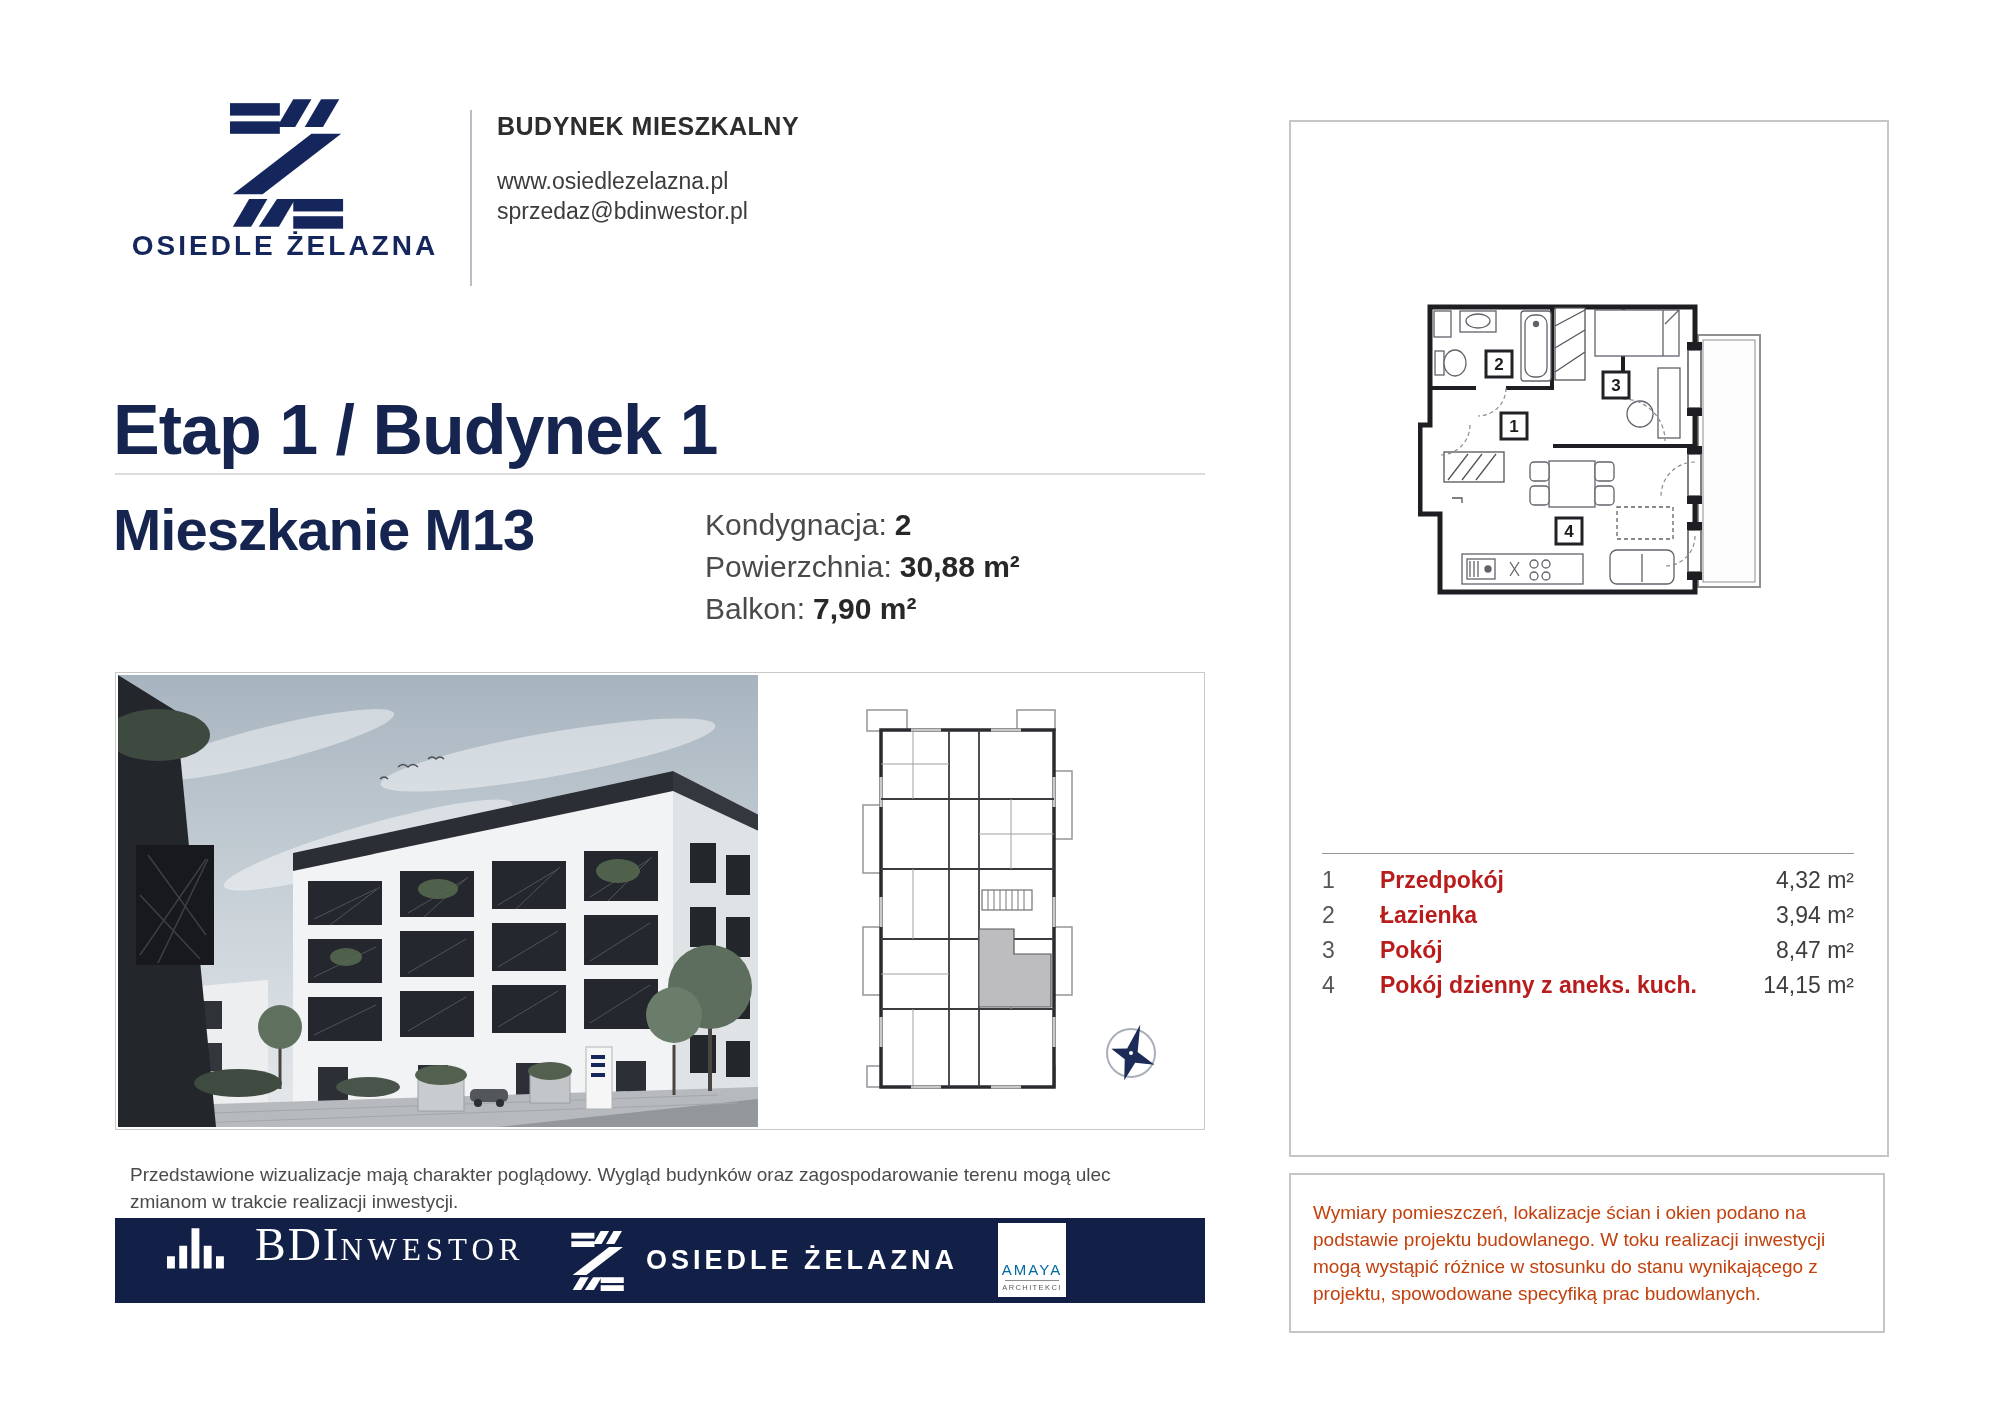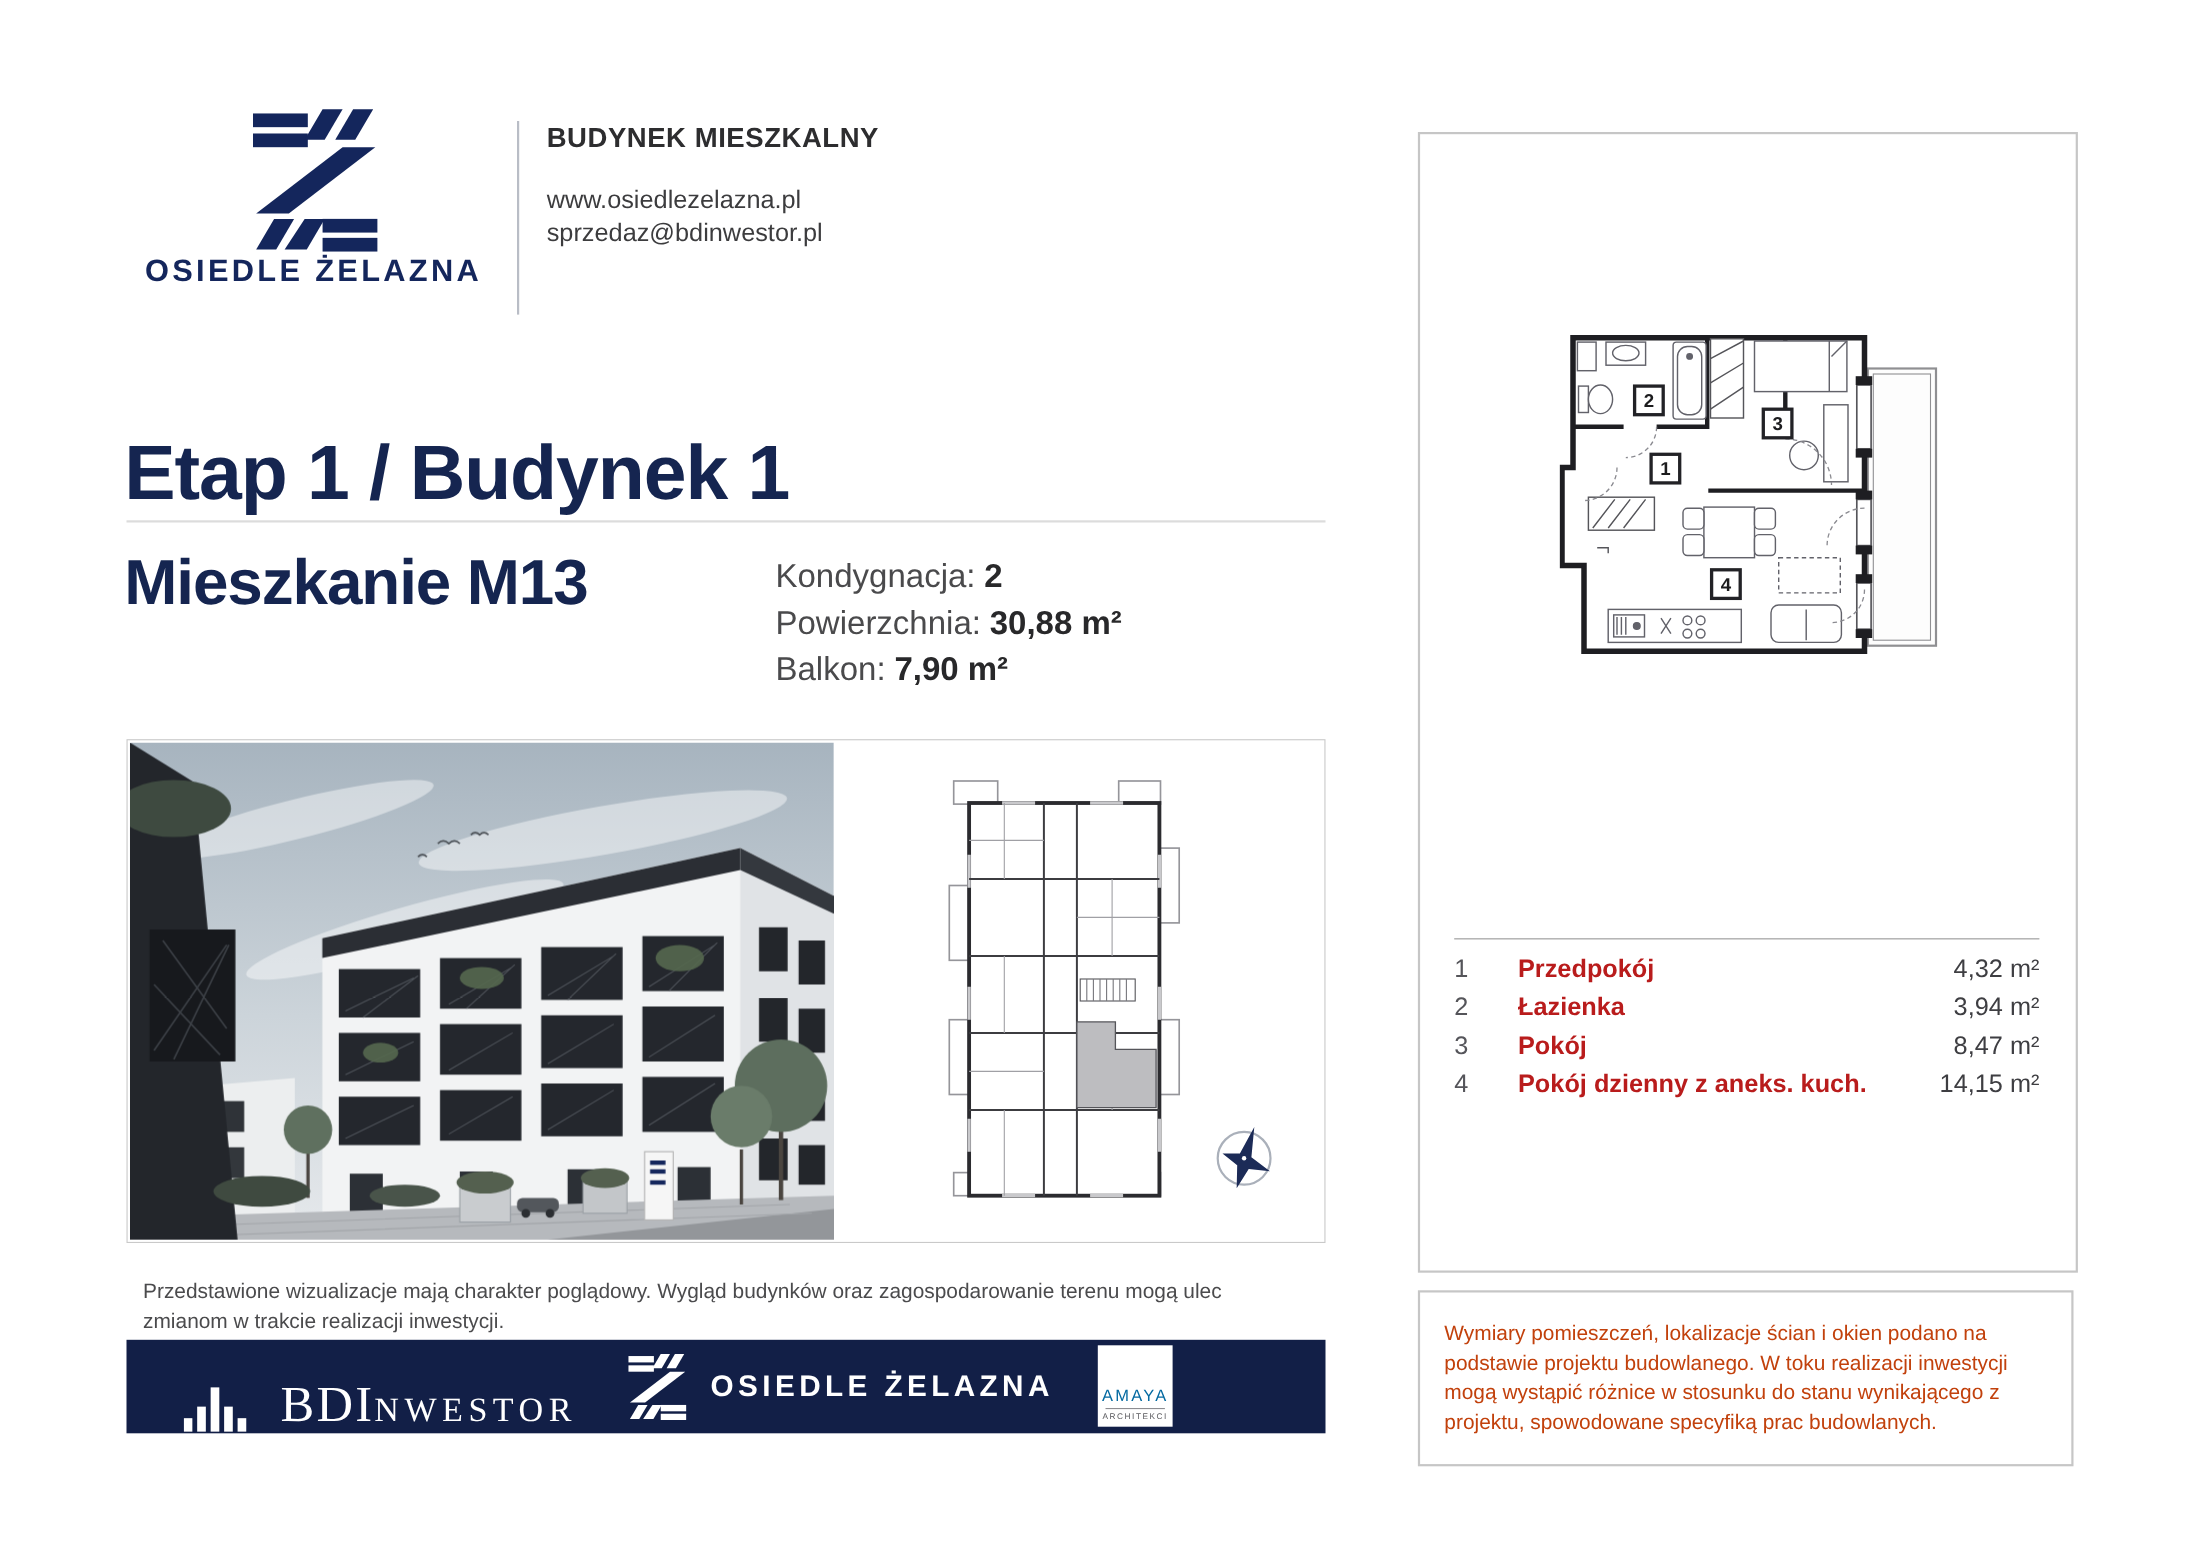--- a/index.html
+++ b/index.html
@@ -28,21 +28,21 @@
 
   
   .visual-box{left:115px;top:672px;width:1088px;height:456px;border:1px solid #c9c9c9;background:#fff;}
   .photo{left:2px;top:2px;width:640px;height:452px;}
   .bldg-plan{left:735px;top:14px;width:340px;height:425px;}
 
   .viz-disclaimer{left:130px;top:1142px;width:1045px;font-size:19px;line-height:27px;color:#4b4b4d;}
 
   
   .footer-bar{left:115px;top:1218px;width:1090px;height:85px;background:#121f47;}
-  .bdi-group{left:52px;top:0;height:85px;display:flex;align-items:flex-end;}
+  .bdi-group{left:52px;top:0;height:85px;display:flex;align-items:flex-start;}
   .bdi-bars{width:70px;height:52px;color:#ffffff;}
   .bdi-text{display:flex;align-items:baseline;color:#ffffff;margin-left:18px;
     font-family:"Liberation Serif", serif;}
   .bdi-big{font-size:46px;letter-spacing:2px;}
   .bdi-small{font-size:31px;letter-spacing:5px;}
   .estate-group{left:455px;top:0;height:85px;display:flex;align-items:center;}
   .estate-z{width:56px;height:60px;color:#ffffff;}
   .estate-label{margin-left:20px;color:#ffffff;font-size:27px;font-weight:bold;letter-spacing:4px;}
   .amaya-box{left:883px;top:5px;width:68px;height:74px;background:#ffffff;
     display:flex;flex-direction:column;justify-content:flex-end;align-items:center;padding-bottom:5px;box-sizing:border-box;}

